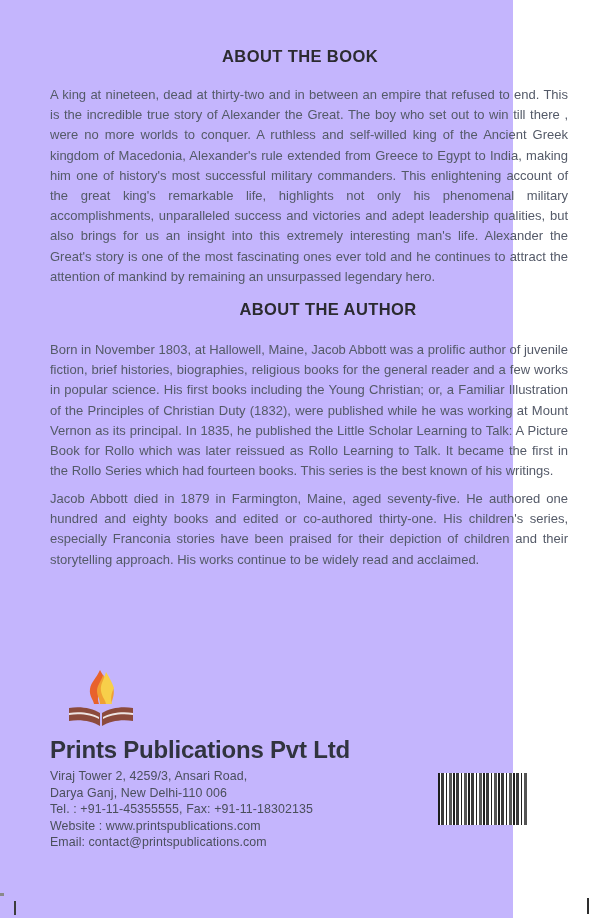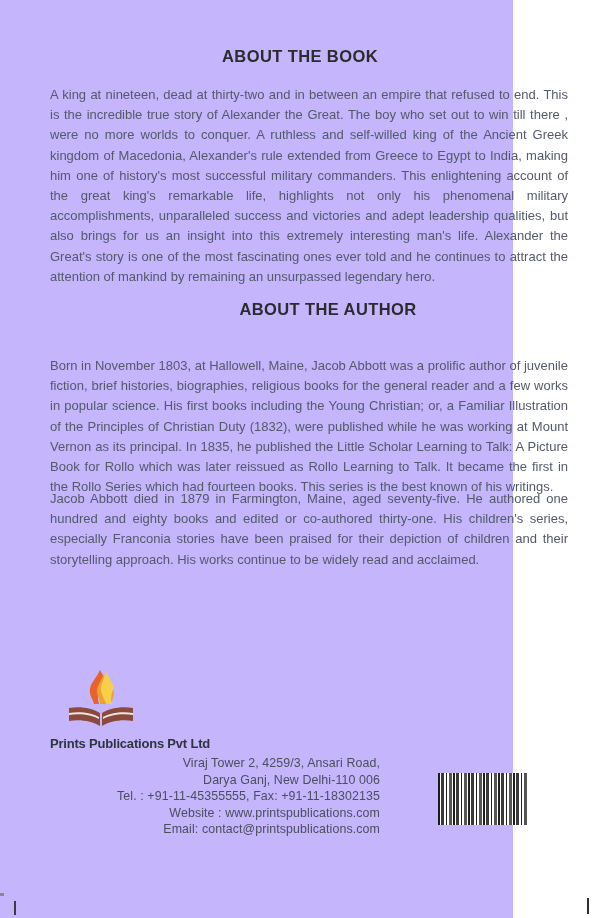--- a/index.html
+++ b/index.html
@@ -54,21 +54,21 @@
     width: 518px;
     text-align: justify;
     text-justify: inter-word;
     color: #545a68;
     font-size: 13px;
     line-height: 20.2px;
     font-family: "Liberation Sans", sans-serif;
   }
 
   #book-copy { top: 85px; }
-  #author-copy-1 { top: 340px; margin-top: 16px; }
+  #author-copy-1 { top: 340px; }
   #author-copy-2 { top: 489px; }
 
   .copy-block p {
     margin: 0;
   }
 
   
   .publisher-block {
     position: absolute;
     left: 50px;
@@ -78,38 +78,38 @@
 
   .logo-wrap {
     width: 70px;
     height: 62px;
     margin-left: 16px;
     position: relative;
   }
 
   .publisher-name {
     margin-top: 6px;
-    font-size: 13px;
+    font-size: 24px;
     font-weight: bold;
     letter-spacing: -0.2px;
     color: #31343f;
     font-family: "Liberation Sans", sans-serif;
     white-space: nowrap;
   }
 
   .contact-lines {
     margin-top: 4px;
     color: #4a4f5c;
     font-size: 12.4px;
     line-height: 16.6px;
     letter-spacing: 0.1px;
     font-family: "Liberation Sans", sans-serif;
     white-space: nowrap;
   }
-  .contact-lines div { white-space: nowrap; text-align: right; }
+  .contact-lines div { white-space: nowrap; }
 
   
   .barcode-block {
     position: absolute;
     left: 437px;
     top: 766px;
     width: 92px;
   }
   .barcode-isbn {
     font-family: "Liberation Mono", monospace;

